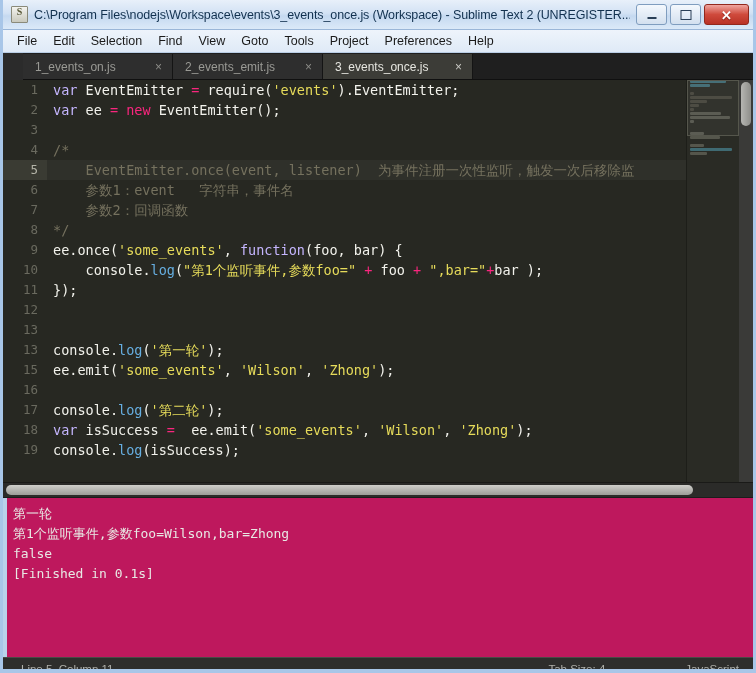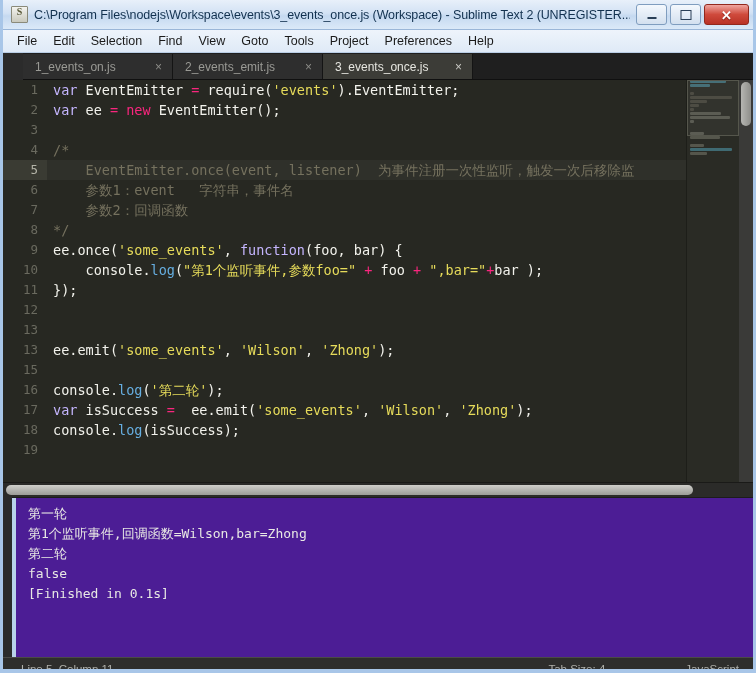--- a/index.html
+++ b/index.html
@@ -164,25 +164,24 @@
     position:relative;
   }
   .hthumb{
     position:absolute;left:3px;top:2px;right:60px;height:10px;
     background:linear-gradient(to bottom,#cfcfcb,#9c9c98);
     border-radius:5px;
   }
 
   
   .console{
-    height:160px;background:#4c1d95;
+    height:160px;background:#be185d;
     border-top:1px solid #1c1c1c;
-    padding:6px 0 0 10px;box-sizing:border-box;
+    padding:6px 0 0 4px;box-sizing:border-box;
     position:relative;
-    margin-left:9px;
   }
   .console-edge{
     position:absolute;left:0;top:0;width:4px;height:100%;background:#b9d2ea;
   }
   .oline{
     height:20px;line-height:20px;white-space:pre;
     font-family:"DejaVu Sans Mono",monospace;font-size:13px;color:#e8e8e4;
     padding-left:6px;
   }
 
@@ -277,20 +276,21 @@
         <div class="cline"><span class="cm">/*</span></div>
         <div class="cline cur"><span class="cm">    EventEmitter.once(event, listener)  为事件注册一次性监听，触发一次后移除监</span></div>
         <div class="cline"><span class="cm">    参数1：event   字符串，事件名</span></div>
         <div class="cline"><span class="cm">    参数2：回调函数</span></div>
         <div class="cline"><span class="cm">*/</span></div>
         <div class="cline"><span class="pl">ee.once(</span><span class="str">'some_events'</span><span class="pl">, </span><span class="k">function</span><span class="pl">(foo, bar) {</span></div>
         <div class="cline"><span class="pl">    console.</span><span class="fn">log</span><span class="pl">(</span><span class="str">"第1个监听事件,参数foo="</span><span class="op"> + </span><span class="pl">foo</span><span class="op"> + </span><span class="str">",bar="</span><span class="op">+</span><span class="pl">bar </span><span class="pl">);</span></div>
         <div class="cline"><span class="pl">});</span></div>
         <div class="cline">&nbsp;</div>
         <div class="cline">&nbsp;</div>
+        <div class="cline"><span class="pl">console.</span><span class="fn">log</span><span class="pl">(</span><span class="str">'第一轮'</span><span class="pl">);</span></div>
         <div class="cline"><span class="pl">ee.emit(</span><span class="str">'some_events'</span><span class="pl">, </span><span class="str">'Wilson'</span><span class="pl">, </span><span class="str">'Zhong'</span><span class="pl">);</span></div>
         <div class="cline">&nbsp;</div>
         <div class="cline"><span class="pl">console.</span><span class="fn">log</span><span class="pl">(</span><span class="str">'第二轮'</span><span class="pl">);</span></div>
         <div class="cline"><span class="k">var</span><span class="pl"> isSuccess </span><span class="op">=</span><span class="pl">  ee.emit(</span><span class="str">'some_events'</span><span class="pl">, </span><span class="str">'Wilson'</span><span class="pl">, </span><span class="str">'Zhong'</span><span class="pl">);</span></div>
         <div class="cline"><span class="pl">console.</span><span class="fn">log</span><span class="pl">(isSuccess);</span></div>
       </div>
     <div class="minimap" id="minimap">
       <div class="mm-view"></div>
     <div class="mm-row" style="width: 36px; background: rgb(63, 106, 114);"></div>
         <div class="mm-row" style="width: 20.16px; background: rgb(63, 106, 114);"></div>
@@ -318,22 +318,21 @@
   </div>
 
   <div class="hscroll">
     <div class="hthumb"></div>
   </div>
 
   <div class="console">
     <div class="console-edge"></div>
     <div id="outlines">
         <div class="oline">第一轮</div>
-        <div class="oline">第1个监听事件,回调函数=Wilson,bar=Zhong</div>
-        <div class="oline">第二轮</div>
+        <div class="oline">第1个监听事件,参数foo=Wilson,bar=Zhong</div>
         <div class="oline">false</div>
         <div class="oline">[Finished in 0.1s]</div>
       </div>
   </div>
 
   <div class="statusbar">
     <div class="st-left">Line 5, Column 11</div>
     <div class="st-item st-tab">Tab Size: 4</div>
     <div class="st-item">JavaScript</div>
   </div>

